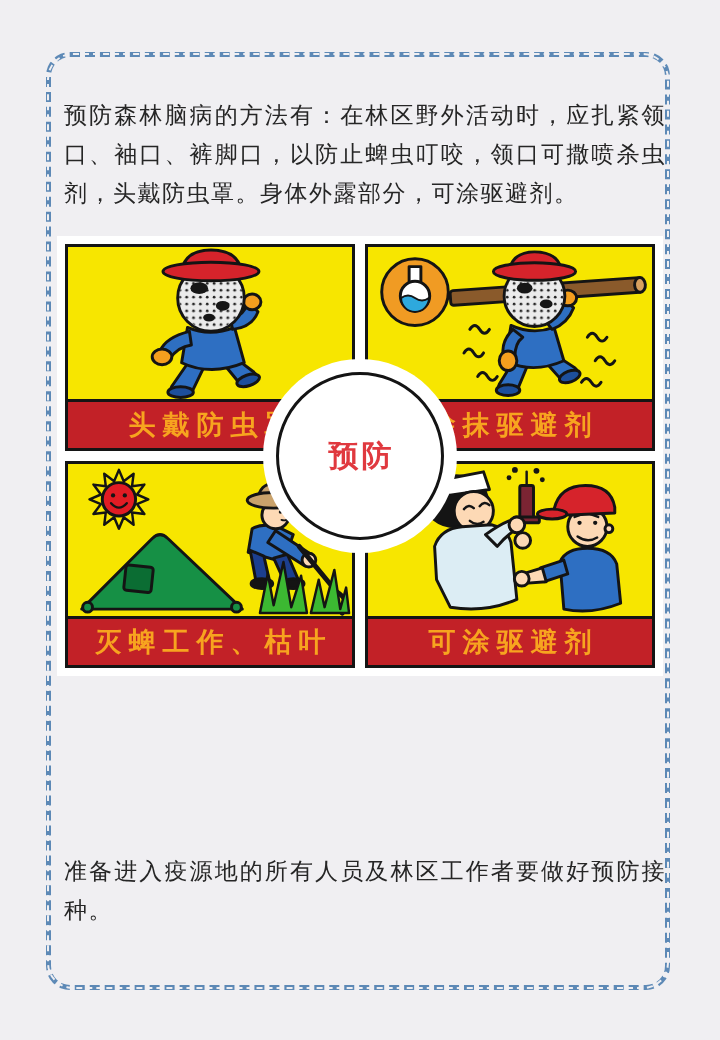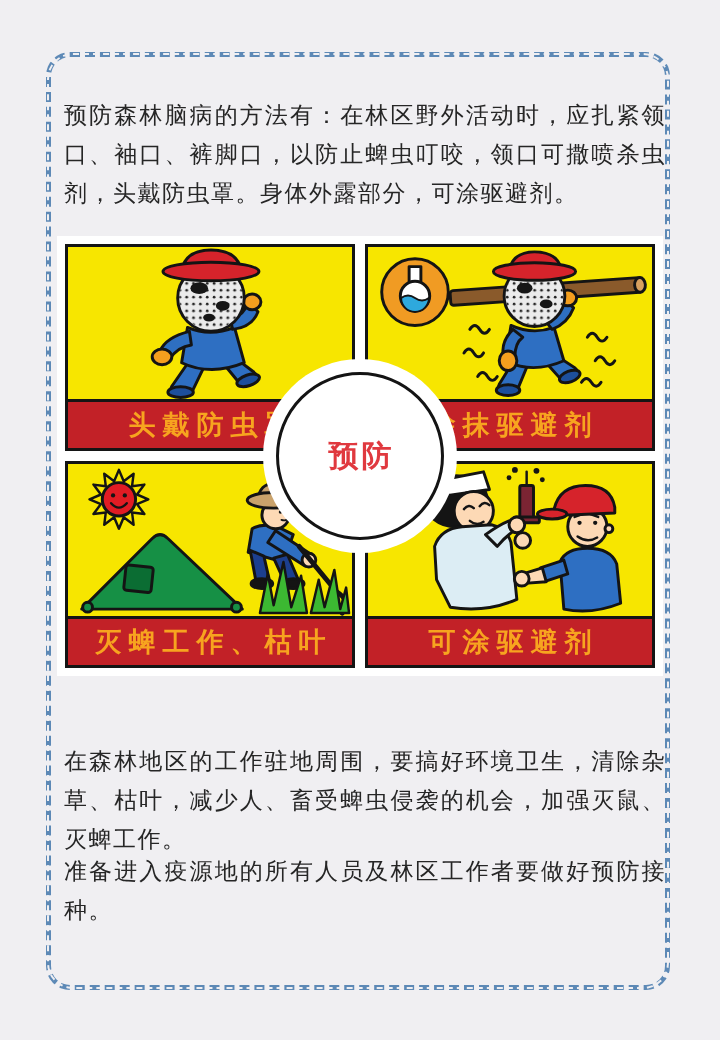--- a/index.html
+++ b/index.html
@@ -191,15 +191,14 @@
       <div class="cap">可涂驱避剂</div>
     </div>
 
     <div class="hub">
       <div class="hub-inner">
         <div>预防</div>
       </div>
     </div>
   </div>
 
-  <div class="para p2">在森林地区的工作驻地周围，要搞好环境卫生，清除杂草、枯叶，减少人、畜受蜱虫侵袭的机会，加强灭鼠、灭蜱工作。</div>
   <div class="para p3">准备进入疫源地的所有人员及林区工作者要做好预防接种。</div>
 </div>
 
 </body></html>

